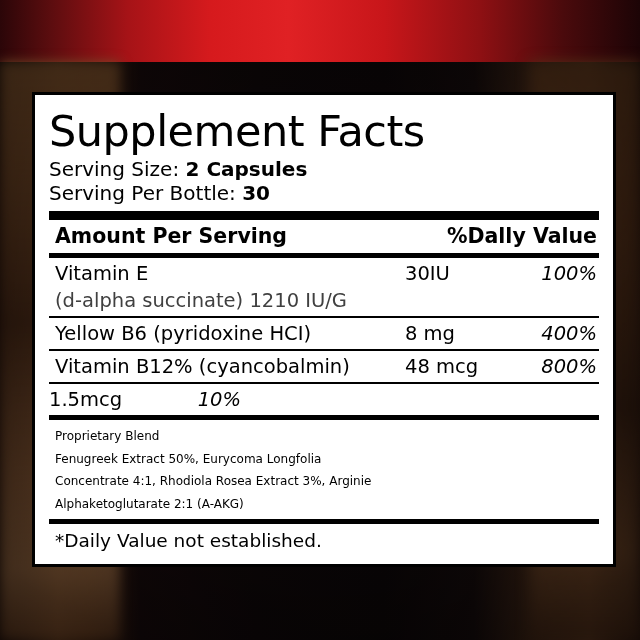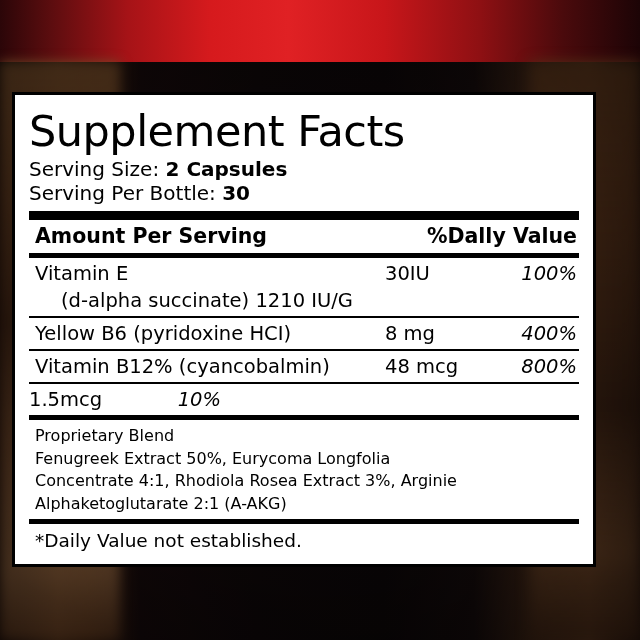--- a/index.html
+++ b/index.html
@@ -58,21 +58,21 @@
   }
   .bg-vignette {
     position: absolute;
     left: 0; top: 62px; width: 640px; height: 578px;
     background: radial-gradient(ellipse 70% 60% at 50% 45%, rgba(0,0,0,0) 0%, rgba(0,0,0,0.45) 100%);
   }
 
   
   .facts-panel {
     position: absolute;
-    left: 12px;
+    left: 32px;
     top: 92px;
     width: 584px;
     background: #ffffff;
     border: 3px solid #000000;
     box-sizing: border-box;
     padding: 10px 14px 8px 14px;
   }
   .facts-title {
     font-size: 43px;
     line-height: 48px;
@@ -133,25 +133,24 @@
   .hdr-row .name { padding-left: 6px; }
   .hdr-row .dv-head {
     width: 186px;
     text-align: right;
     padding-right: 2px;
   }
   .subrow {
     font-size: 19.5px;
     line-height: 24px;
     padding: 0 0 3px 6px;
-    color: #000000;
-    margin-left: 26px;
+    color: #404040;
   }
   .blend {
-    font-size: 16px;
+    font-size: 12px;
     line-height: 22.5px;
     color: #000;
     padding: 5px 0 4px 6px;
   }
   .blend-title { }
   .footnote {
     font-size: 18.5px;
     line-height: 24px;
     color: #000;
     padding: 5px 0 3px 6px;

